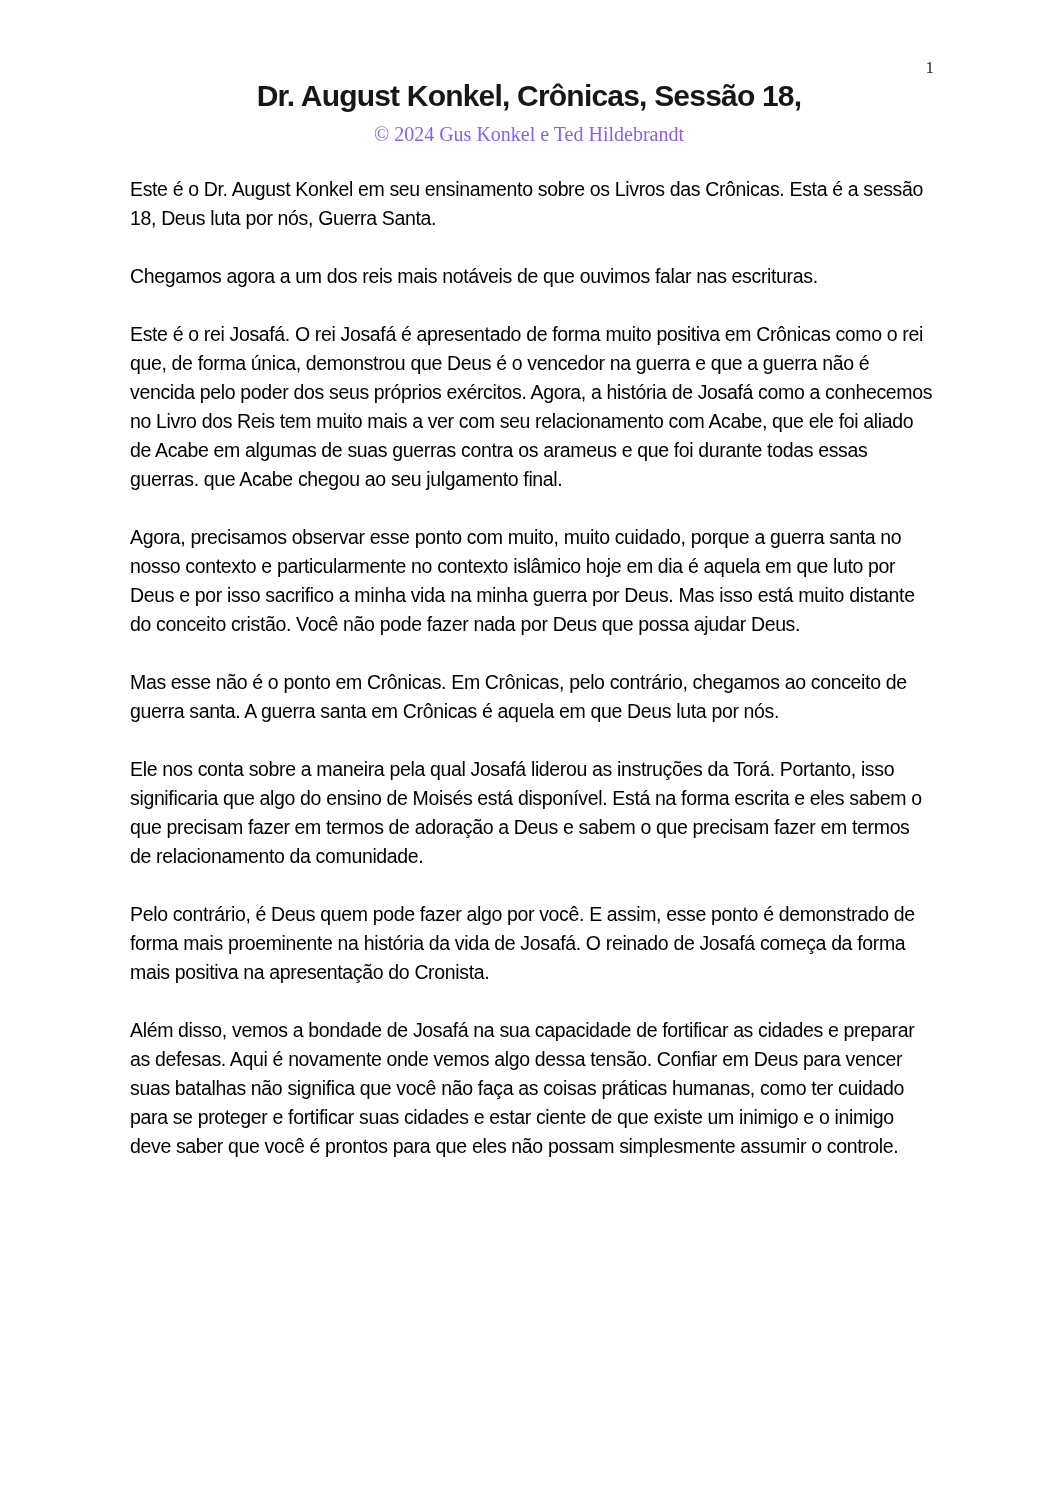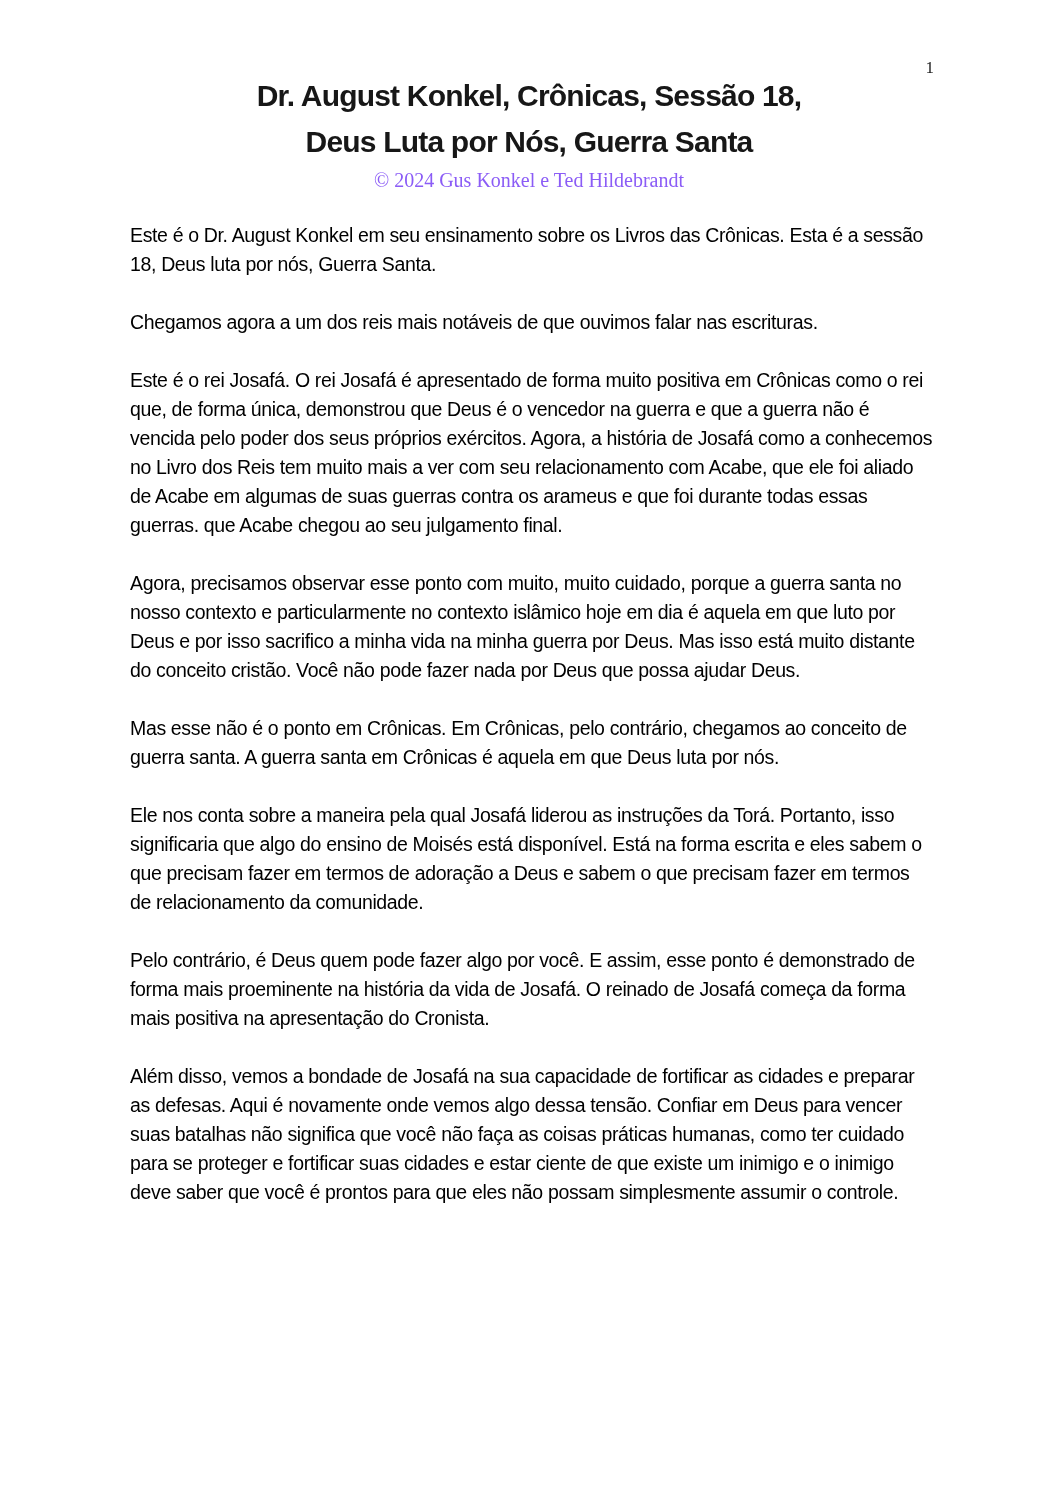--- a/index.html
+++ b/index.html
@@ -59,21 +59,20 @@
 </style>
 </head>
 <body>
 
 <div class="page">
 
   <div class="page-number">1</div>
 
   <div class="doc-header">
     <div class="doc-title">Dr. August Konkel, Crônicas, Sessão 18,</div>
-    <div class="doc-title">Deus Luta por Nós, Guerra Santa</div>
     <div class="doc-copyright">© 2024 Gus Konkel e Ted Hildebrandt</div>
   </div>
 
   <div class="doc-body">
     <p>Este é o Dr. August Konkel em seu ensinamento sobre os Livros das Crônicas. Esta é a sessão 18, Deus luta por nós, Guerra Santa.</p>
     <p>Chegamos agora a um dos reis mais notáveis de que ouvimos falar nas escrituras.</p>
     <p>Este é o rei Josafá. O rei Josafá é apresentado de forma muito positiva em Crônicas como o rei que, de forma única, demonstrou que Deus é o vencedor na guerra e que a guerra não é vencida pelo poder dos seus próprios exércitos. Agora, a história de Josafá como a conhecemos no Livro dos Reis tem muito mais a ver com seu relacionamento com Acabe, que ele foi aliado de Acabe em algumas de suas guerras contra os arameus e que foi durante todas essas guerras. que Acabe chegou ao seu julgamento final.</p>
     <p>Agora, precisamos observar esse ponto com muito, muito cuidado, porque a guerra santa no nosso contexto e particularmente no contexto islâmico hoje em dia é aquela em que luto por Deus e por isso sacrifico a minha vida na minha guerra por Deus. Mas isso está muito distante do conceito cristão. Você não pode fazer nada por Deus que possa ajudar Deus.</p>
     <p>Mas esse não é o ponto em Crônicas. Em Crônicas, pelo contrário, chegamos ao conceito de guerra santa. A guerra santa em Crônicas é aquela em que Deus luta por nós.</p>
     <p>Ele nos conta sobre a maneira pela qual Josafá liderou as instruções da Torá. Portanto, isso significaria que algo do ensino de Moisés está disponível. Está na forma escrita e eles sabem o que precisam fazer em termos de adoração a Deus e sabem o que precisam fazer em termos de relacionamento da comunidade.</p>

